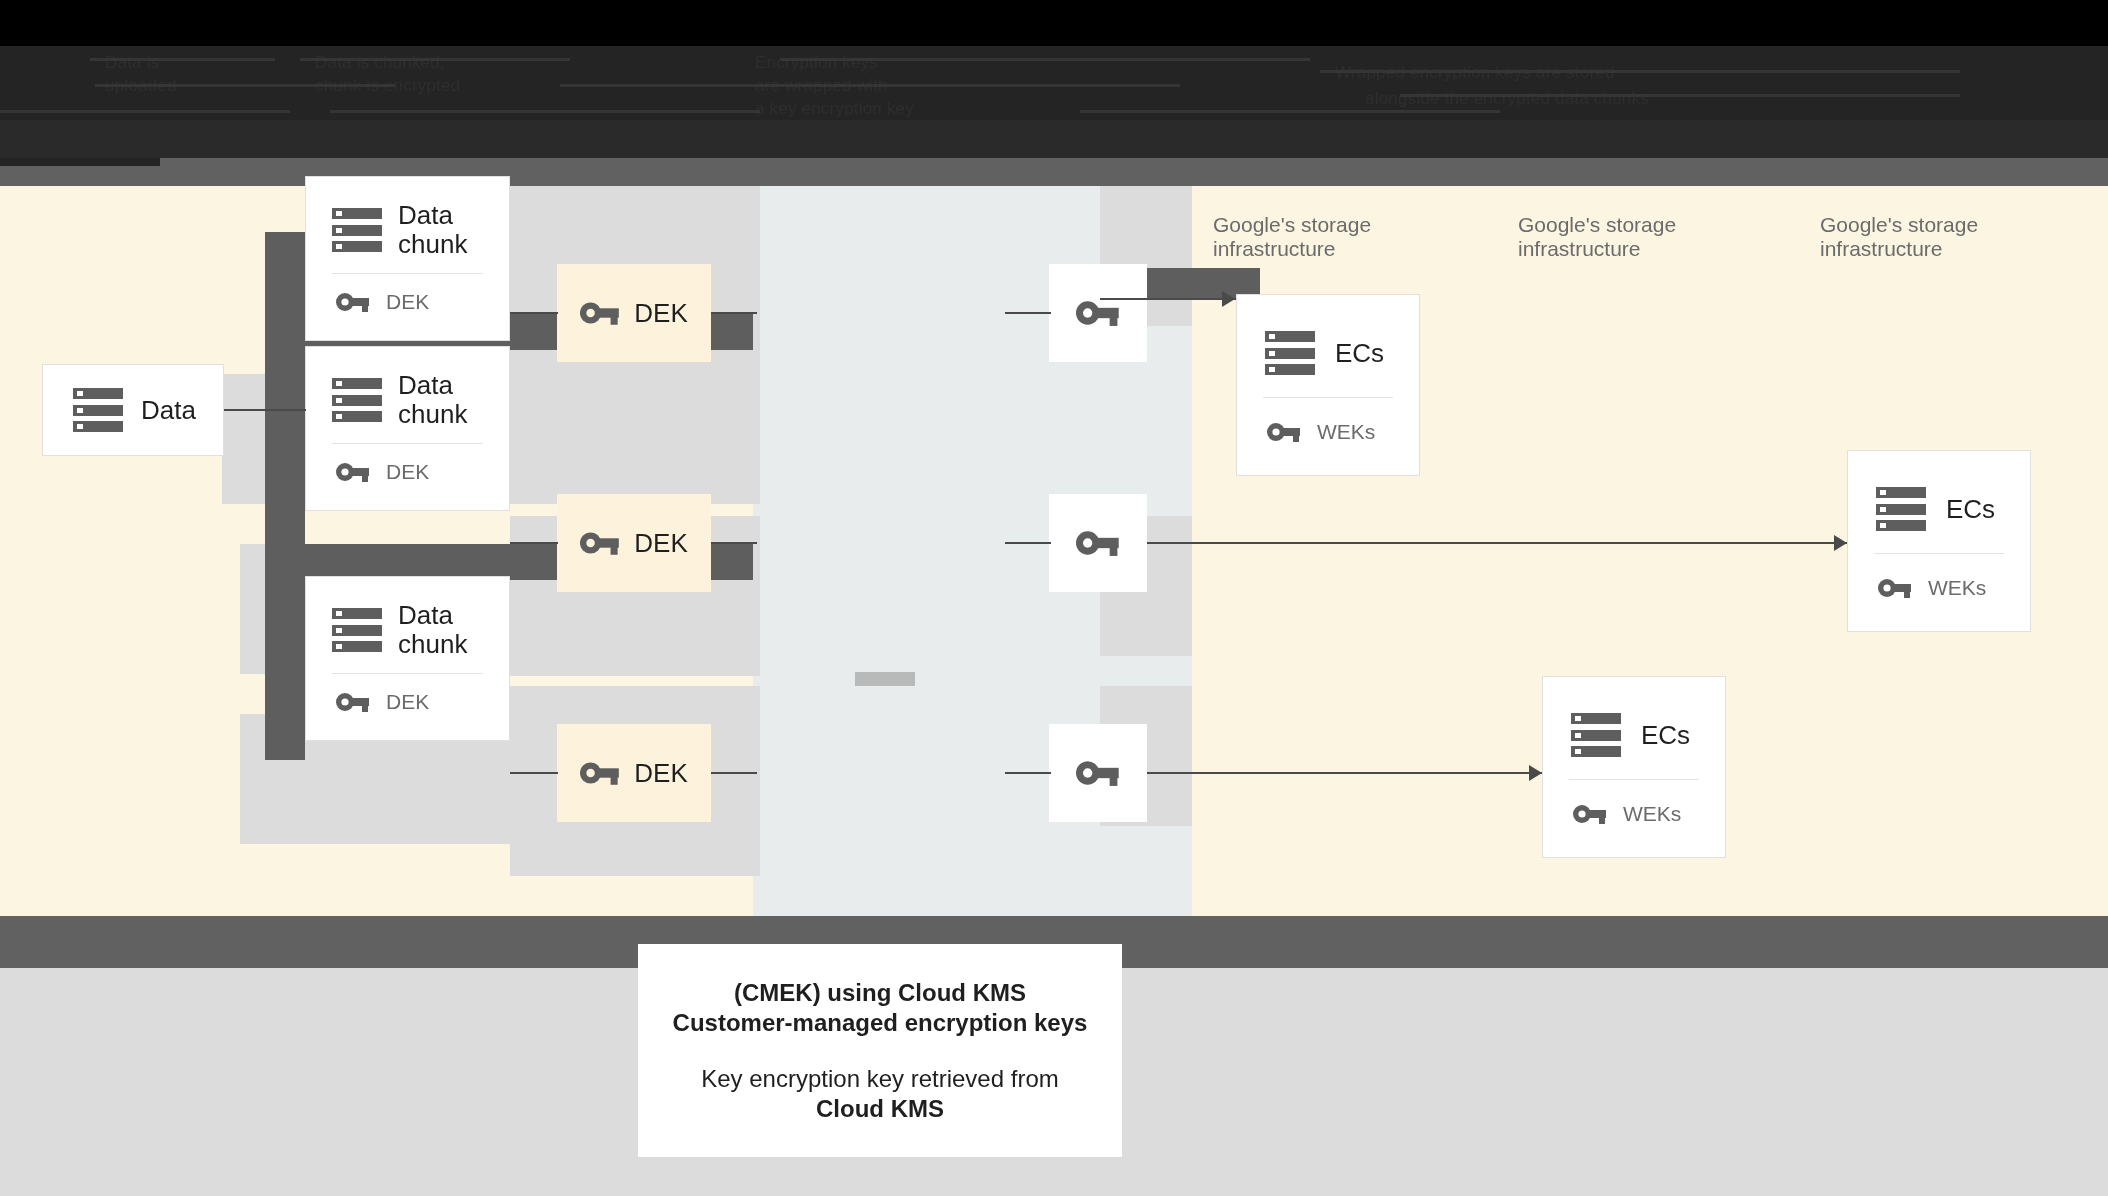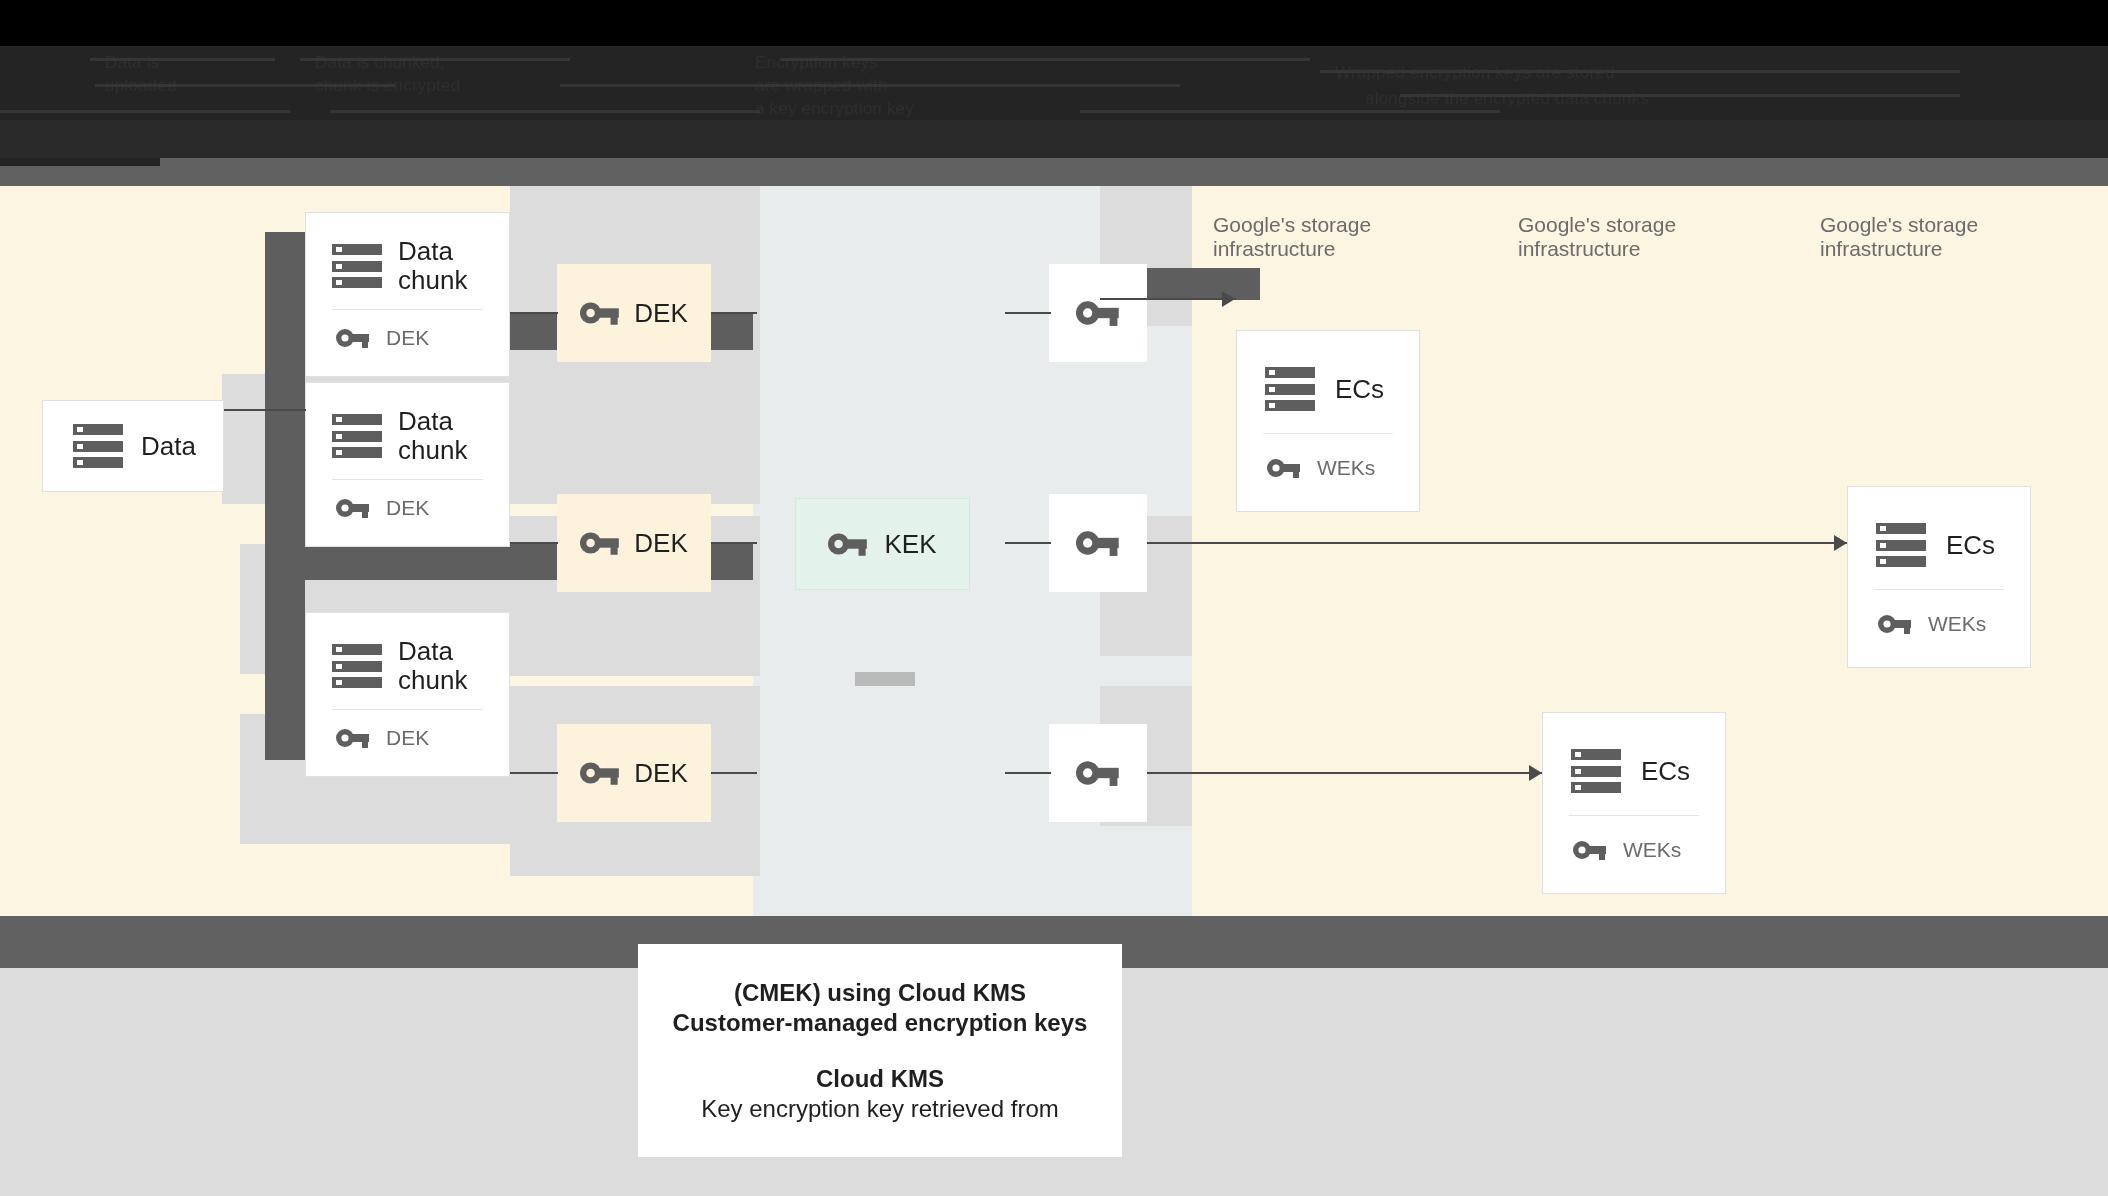--- a/index.html
+++ b/index.html
@@ -22,21 +22,21 @@
   .band-gray-mid{left:753px;width:439px;background:#E8ECEC;}
   .band-cream-right{left:1192px;width:916px;background:#FCF5E1;}
 
   
   .occ{position:absolute;background:#5E5E5E;}
 
   
   .occ-lite{position:absolute;background:#DCDCDC;}
 
   
-  .card{position:absolute;background:#ffffff;border:1px solid #E0E0E0;box-sizing:border-box;margin-top:36px;}
+  .card{position:absolute;background:#ffffff;border:1px solid #E0E0E0;box-sizing:border-box;}
   .card-title{font-size:26px;color:#1f1f1f;line-height:29px;}
   .card-sub{font-size:21px;color:#6b6b6b;}
   .divider{height:1px;background:#E3E3E3;margin:0 26px;}
 
   
   .srv{width:50px;height:44px;display:flex;flex-direction:column;
        justify-content:space-between;flex:0 0 auto;}
   .srv i{display:block;height:11px;background:#5E5E5E;position:relative;}
   .srv i:before{content:"";position:absolute;left:4px;top:3px;width:6px;height:5px;background:#fff;}
 
@@ -260,33 +260,20 @@
             <circle cx="9" cy="10" r="9"></circle>
             <rect x="9" y="6" width="24" height="8"></rect>
             <rect x="26" y="12" width="6" height="8"></rect>
           </g>
           <circle cx="9" cy="10" r="3.6" fill="#FDF3DC"></circle>
         </svg>
     </span>
     <span class="lbl">DEK</span>
   </div>
 
-  <div class="kek" style="left:795px;top:312px;width:175px;height:92px;">
-    <span class="key">
-      <svg width="40" height="24" viewBox="0 0 34 20">
-          <g fill="#5E5E5E">
-            <circle cx="9" cy="10" r="9"></circle>
-            <rect x="9" y="6" width="24" height="8"></rect>
-            <rect x="26" y="12" width="6" height="8"></rect>
-          </g>
-          <circle cx="9" cy="10" r="3.6" fill="#E3F2EA"></circle>
-        </svg>
-    </span>
-    <span class="lbl">KEK</span>
-  </div>
 
   <div class="keytile" style="left:1049px;top:78px;width:98px;height:98px;">
     <span class="key">
       <svg width="44" height="26" viewBox="0 0 34 20">
           <g fill="#5E5E5E">
             <circle cx="9" cy="10" r="9"></circle>
             <rect x="9" y="6" width="24" height="8"></rect>
             <rect x="26" y="12" width="6" height="8"></rect>
           </g>
           <circle cx="9" cy="10" r="3.6" fill="#fff"></circle>
@@ -424,16 +411,16 @@
 
 <div class="botbar"></div>
 <div class="footer"></div>
 
 <div class="caption">
   <div>
     <div class="cap-a">(CMEK) using Cloud KMS</div>
     <div class="cap-a">Customer-managed encryption keys</div>
   </div>
   <div>
+    <div class="cap-b">Key encryption key retrieved from</div>
     <div class="cap-b" style="font-weight:bold;">Cloud KMS</div>
-    <div class="cap-b">Key encryption key retrieved from</div>
   </div>
 </div>
 
 </body></html>

